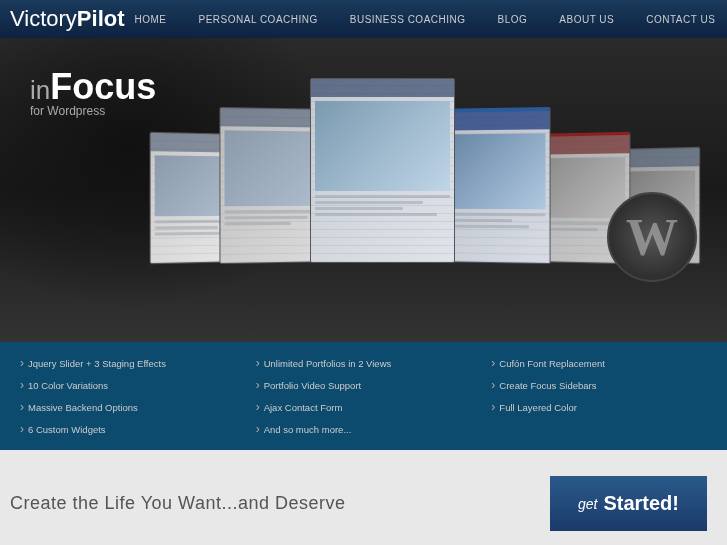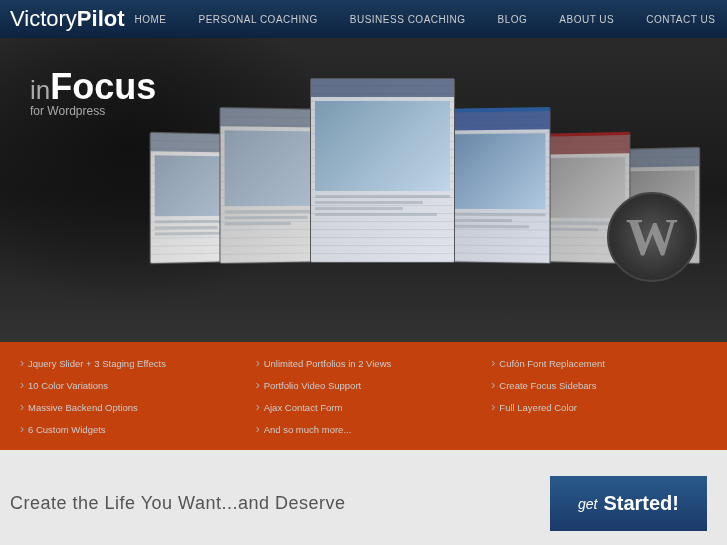--- a/index.html
+++ b/index.html
@@ -155,21 +155,21 @@
     #wp-logo .wp-letter {
       color: #aaa;
       font-size: 52px;
       font-weight: 700;
       font-family: Georgia, serif;
       opacity: 0.7;
     }
 
     
     #features {
-      background: #c2410c;
+      background: #0c4a6e;
       padding: 12px 20px;
       display: grid;
       grid-template-columns: 1fr 1fr 1fr;
       gap: 4px 20px;
     }
     .feature-item {
       color: #ccc;
       font-size: 9.5px;
       display: flex;
       align-items: center;

